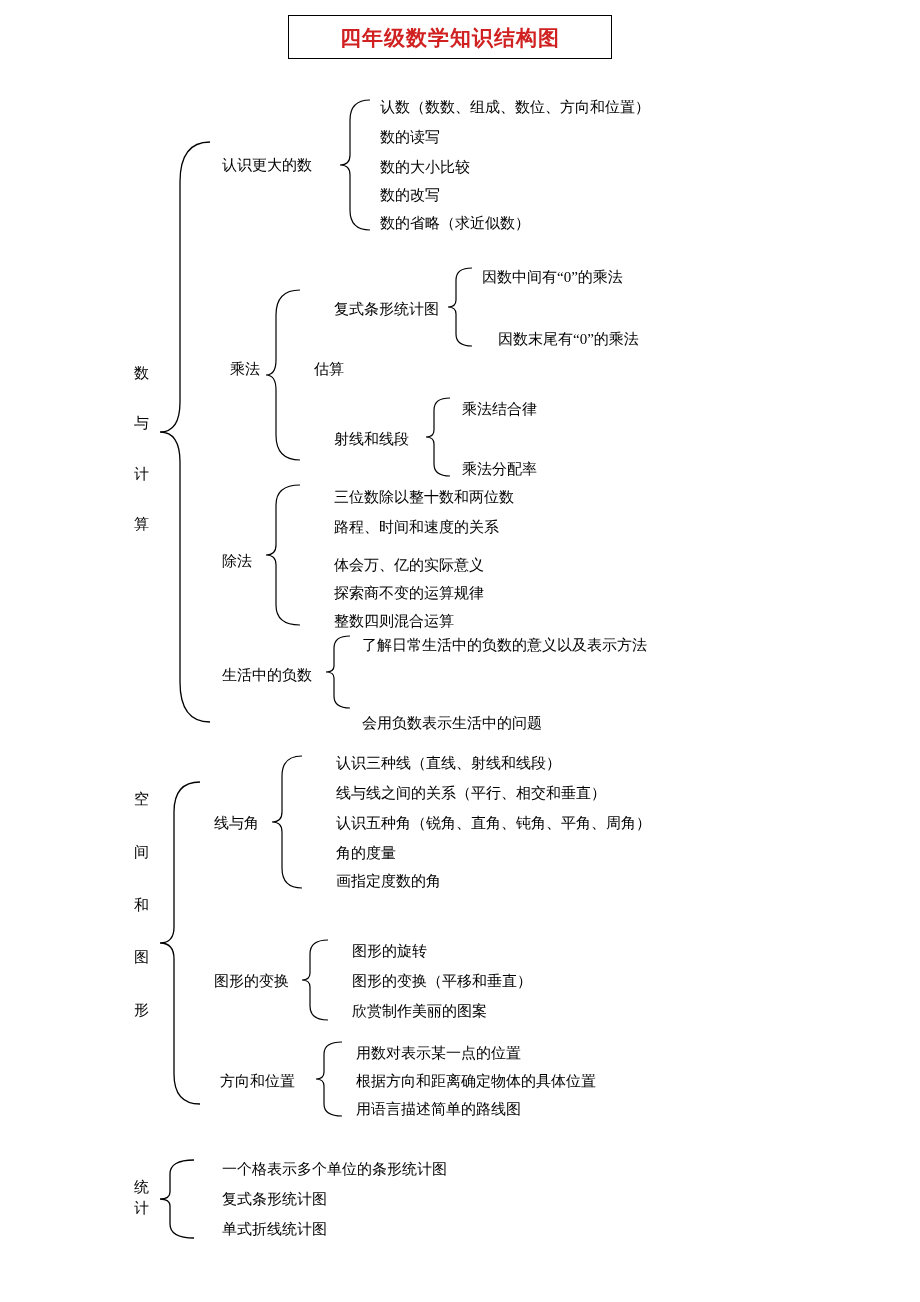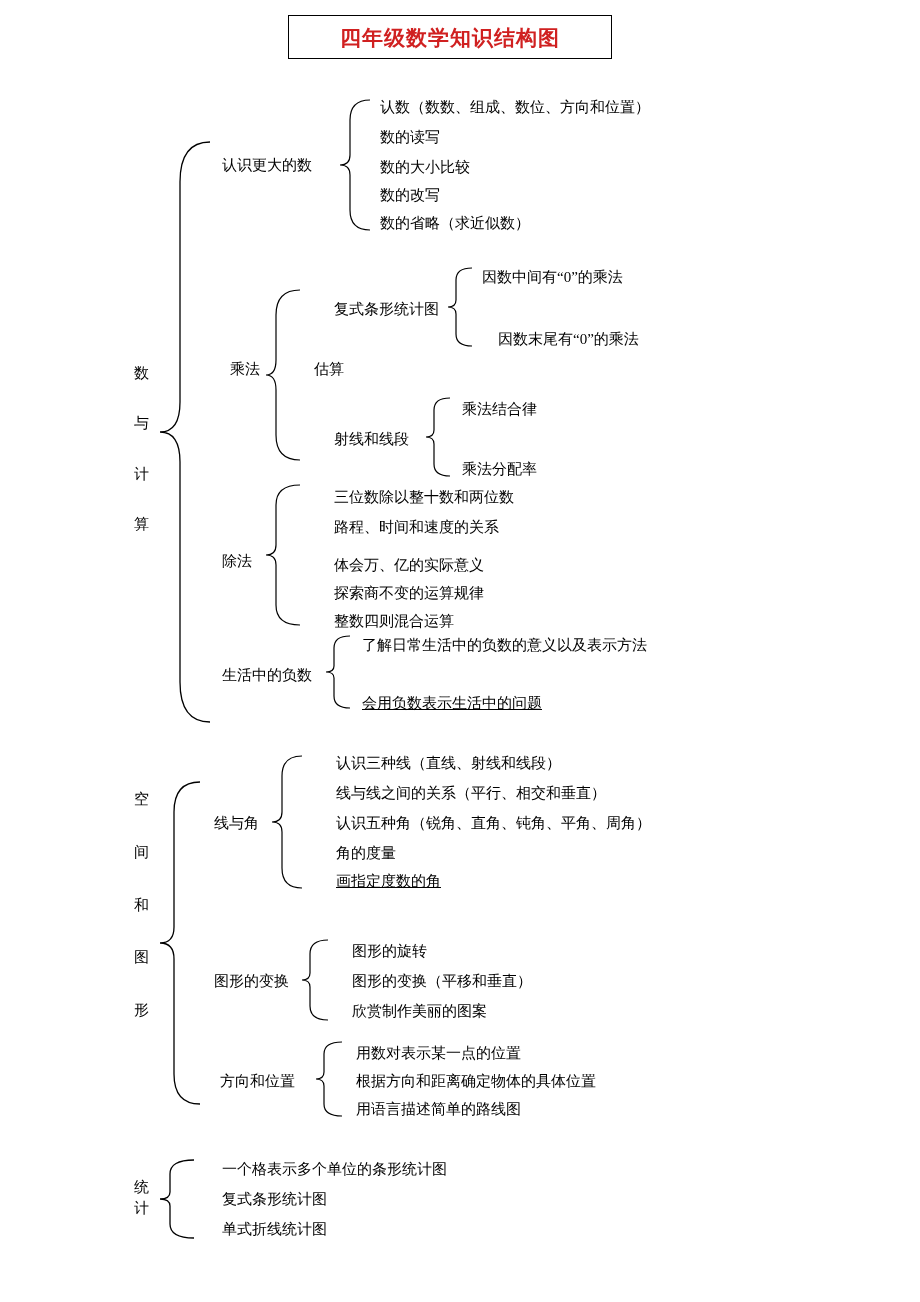--- a/index.html
+++ b/index.html
@@ -103,42 +103,42 @@
 <span class="label" style="left:334px; top:518px;">路程、时间和速度的关系</span>
 <span class="label" style="left:334px; top:556px;font-family:Liberation Mono, monospace;">体会万、亿的实际意义</span>
 <span class="label" style="left:334px; top:584px;">探索商不变的运算规律</span>
 <span class="label" style="left:334px; top:612px;">整数四则混合运算</span>
 
 <span class="label" style="left:222px; top:666px;">生活中的负数</span>
 <svg class="brace" style="left:326px; top:636px; width:28px; height:72px;">
   <path d="M24 0 Q8 0 8 12 L8 30 Q8 36 0 36 Q8 36 8 42 L8 60 Q8 72 24 72" fill="none" stroke="#000" stroke-width="1.2"></path>
 </svg>
 <span class="label" style="left:362px; top:636px;">了解日常生活中的负数的意义以及表示方法</span>
-<span class="label" style="left:362px; top:694px;text-decoration:underline;">会用负数表示生活中的问题</span>
+<span class="label" style="left:362px; top:714px;">会用负数表示生活中的问题</span>
 
 <div class="vcol" style="left:134px; top:790px; height:230px;">
   <span>空</span>
   <span>间</span>
   <span>和</span>
   <span>图</span>
   <span>形</span>
 </div>
 <svg class="brace" style="left:160px; top:782px; width:46px; height:322px;">
   <path d="M40 0 Q14 0 14 30 L14 145 Q14 161 0 161 Q14 161 14 177 L14 292 Q14 322 40 322" fill="none" stroke="#000" stroke-width="1.3"></path>
 </svg>
 
 <span class="label" style="left:214px; top:814px;">线与角</span>
 <svg class="brace" style="left:272px; top:756px; width:36px; height:132px;">
   <path d="M30 0 Q10 0 10 20 L10 56 Q10 66 0 66 Q10 66 10 76 L10 112 Q10 132 30 132" fill="none" stroke="#000" stroke-width="1.2"></path>
 </svg>
 <span class="label" style="left:336px; top:754px;">认识三种线（直线、射线和线段）</span>
 <span class="label" style="left:336px; top:784px;">线与线之间的关系（平行、相交和垂直）</span>
 <span class="label" style="left:336px; top:814px;">认识五种角（锐角、直角、钝角、平角、周角）</span>
 <span class="label" style="left:336px; top:844px;">角的度量</span>
-<span class="label" style="left:336px; top:872px;text-decoration:underline;">画指定度数的角</span>
+<span class="label" style="left:336px; top:872px;">画指定度数的角</span>
 
 <span class="label" style="left:214px; top:972px;">图形的变换</span>
 <svg class="brace" style="left:302px; top:940px; width:30px; height:80px;">
   <path d="M26 0 Q8 0 8 14 L8 33 Q8 40 0 40 Q8 40 8 47 L8 66 Q8 80 26 80" fill="none" stroke="#000" stroke-width="1.2"></path>
 </svg>
 <span class="label" style="left:352px; top:942px;">图形的旋转</span>
 <span class="label" style="left:352px; top:972px;">图形的变换（平移和垂直）</span>
 <span class="label" style="left:352px; top:1002px;">欣赏制作美丽的图案</span>
 
 <span class="label" style="left:220px; top:1072px;">方向和位置</span>

